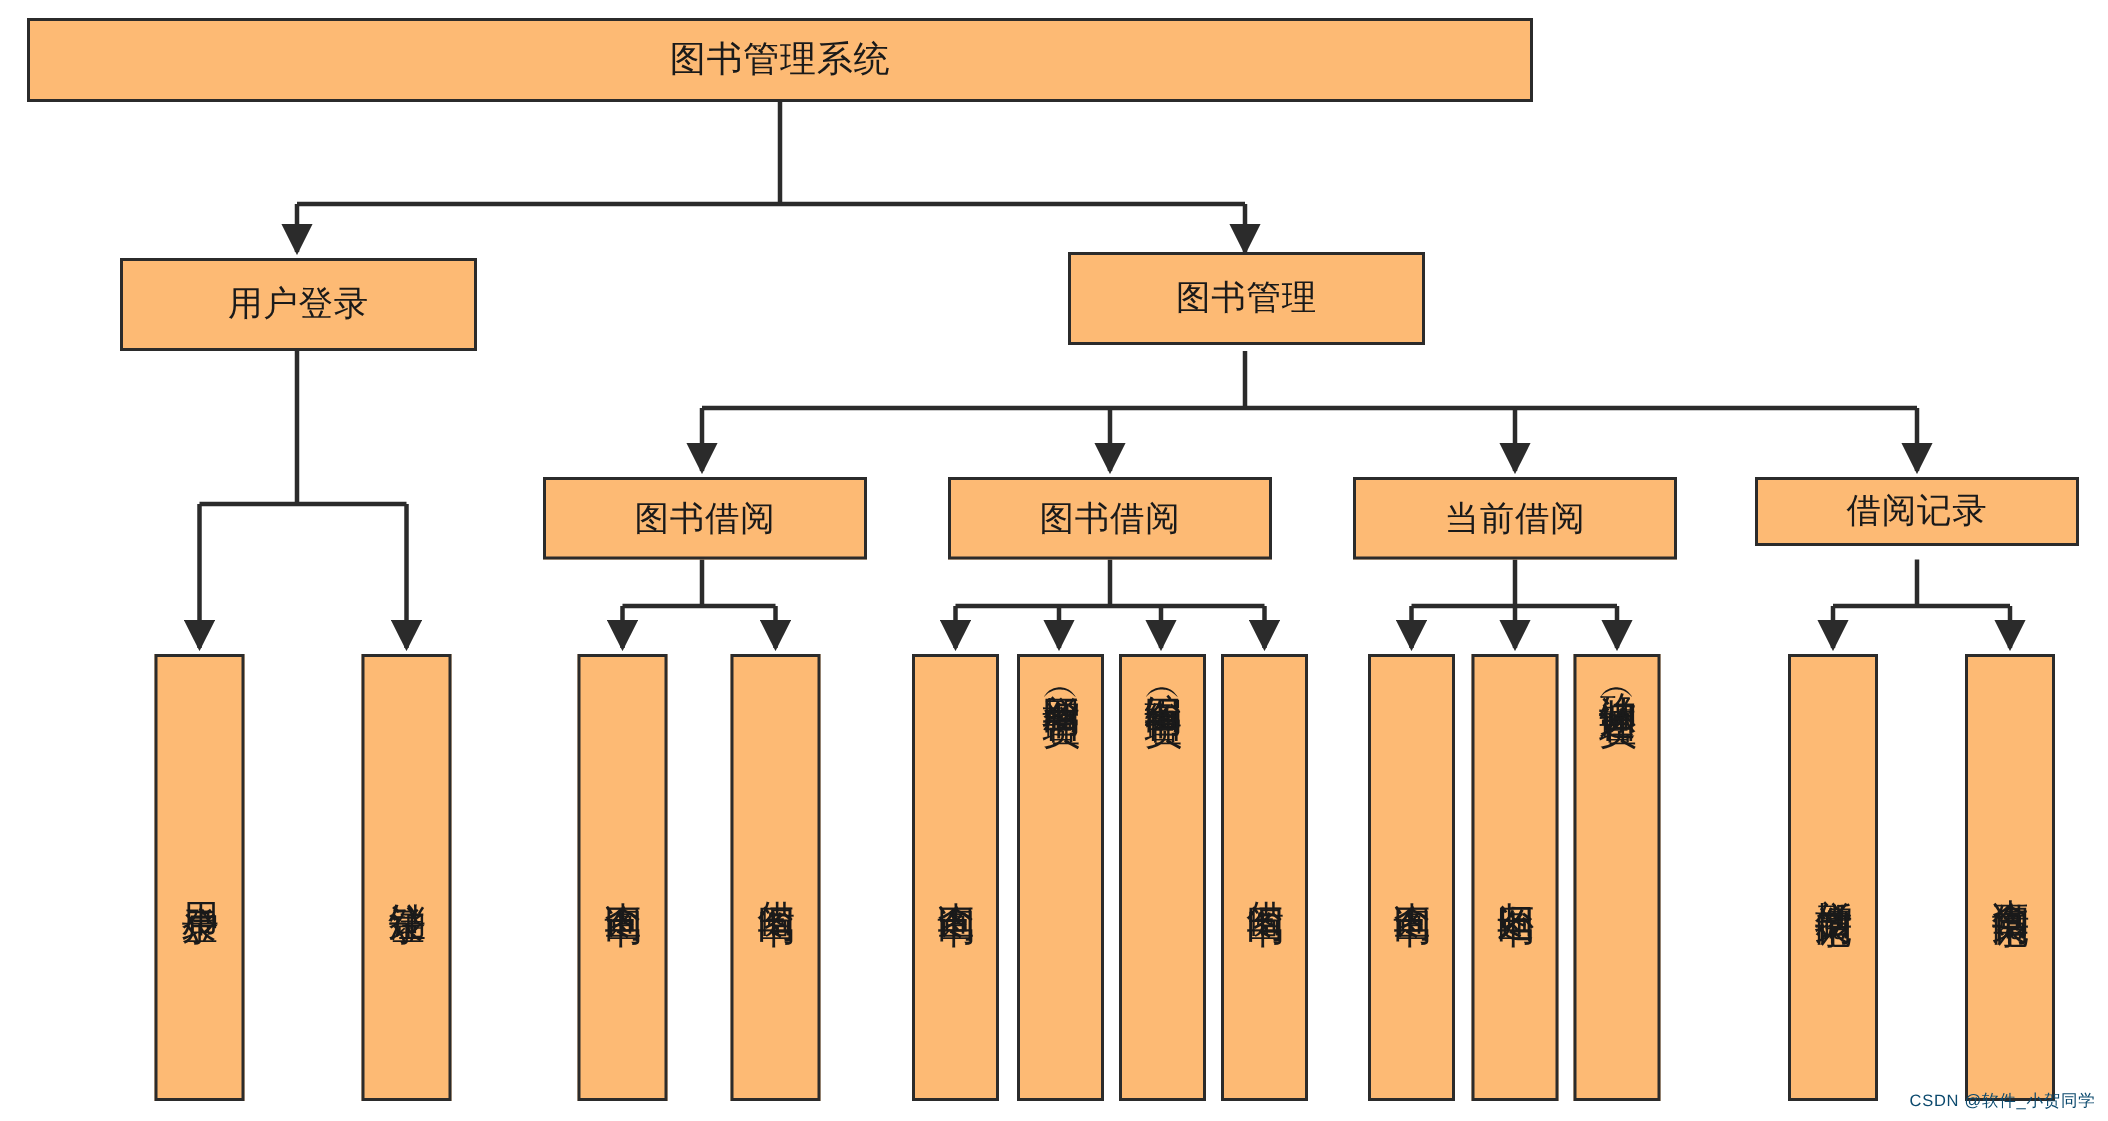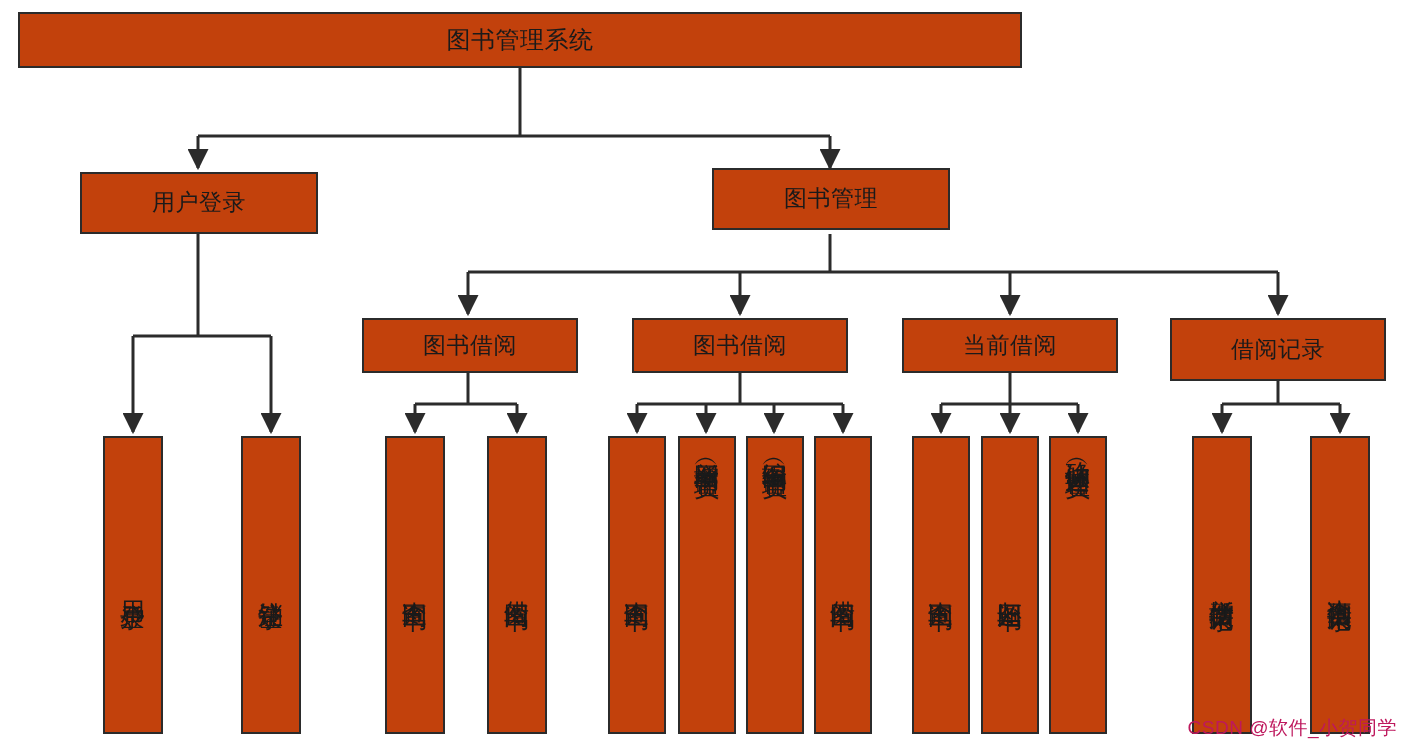--- a/index.html
+++ b/index.html
@@ -21,21 +21,21 @@
   #edge-layer {
     position: absolute;
     left: 0;
     top: 0;
     width: 1405px;
     height: 747px;
   }
   .node {
     position: absolute;
     box-sizing: border-box;
-    background: #c2410c;
+    background: #fdba74;
     border: 2.5px solid #2b2b2b;
     display: flex;
     align-items: center;
     justify-content: center;
     z-index: 2;
   }
   .node-label {
     color: #1a1a1a;
     text-align: center;
     line-height: 1.18;
@@ -66,22 +66,22 @@
   }
   
   .node.vert.center-text {
     align-items: center;
     padding-top: 0;
   }
   #watermark {
     position: absolute;
     right: 8px;
     bottom: 6px;
-    font-size: 19px;
-    color: #be185d;
+    font-size: 11px;
+    color: #0c4a6e;
     letter-spacing: 0.5px;
     z-index: 5;
     white-space: nowrap;
     font-family: "Liberation Sans", "DejaVu Sans", sans-serif;
   }
 </style>
 </head>
 <body>
 
 <div id="diagram-root">
@@ -157,21 +157,21 @@
   </div>
 
   <div class="node horiz" style="left:632px; top:318px; width:216px; height:55px;">
     <span class="node-label">图书借阅</span>
   </div>
 
   <div class="node horiz" style="left:902px; top:318px; width:216px; height:55px;">
     <span class="node-label">当前借阅</span>
   </div>
 
-  <div class="node horiz" style="left:1170px; top:318px; width:216px; height:63px;">
+  <div class="node horiz" style="left:1170px; top:318px; width:216px; height:46px;">
     <span class="node-label">借阅记录</span>
   </div>
 
   <div class="node vert center-text" style="left:103px; top:436px; width:60px; height:298px;">
     <span class="node-label">用户登录</span>
   </div>
 
   <div class="node vert center-text" style="left:241px; top:436px; width:60px; height:298px;">
     <span class="node-label">注销登录</span>
   </div>

